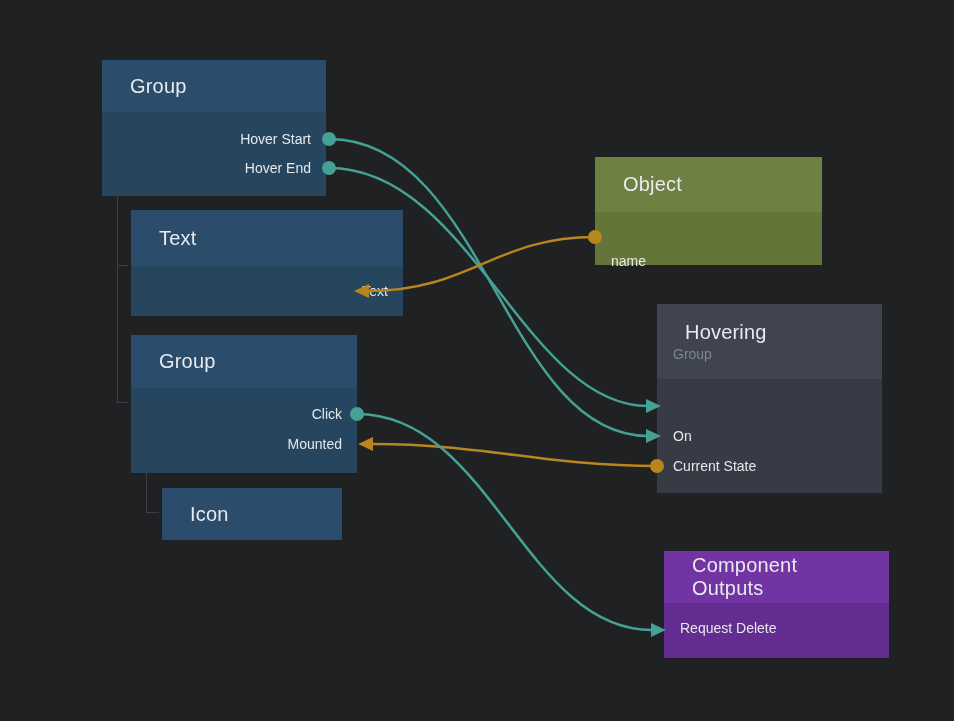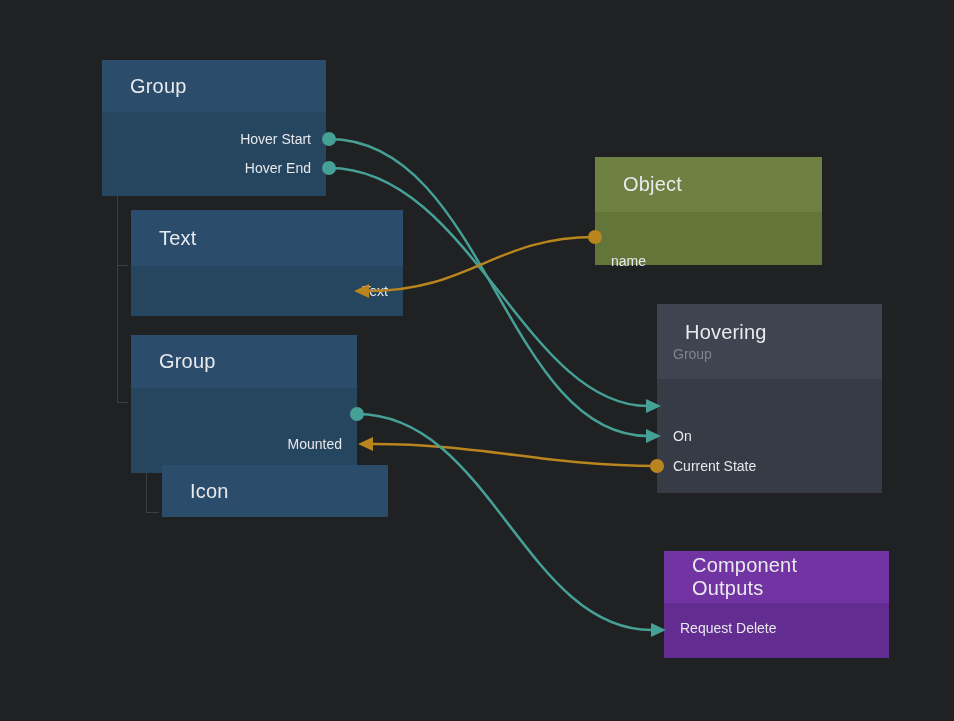--- a/index.html
+++ b/index.html
@@ -54,25 +54,26 @@
     <div class="node-body" style="top: 56px; height: 50px; background: rgb(38, 69, 95);">
       <div class="port-row port-right" style="top:11px;">Text</div>
     </div>
   </div>
 
   <div class="node" style="left:131px;top:335px;width:226px;height:138px;">
     <div class="node-header" style="height: 53px; background: rgb(43, 76, 107);">
       <div class="node-title">Group</div>
     </div>
     <div class="node-body" style="top: 53px; height: 85px; background: rgb(38, 69, 95);">
+      <div class="port-row port-right" style="top:12px;">Click</div>
       <div class="port-row port-right" style="top:42px;padding-left:24px;">Mounted</div>
     </div>
   </div>
 
-  <div class="node" style="left:162px;top:465px;width:226px;height:52px;">
+  <div class="node" style="left:162px;top:488px;width:180px;height:52px;">
     <div class="node-header" style="height: 52px; background: rgb(43, 76, 107);">
       <div class="node-title">Icon</div>
     </div>
   </div>
 
   <div class="node" style="left:595px;top:157px;width:227px;height:108px;border-radius:26px;">
     <div class="node-header" style="height: 55px; background: rgb(110, 129, 66);">
       <div class="node-title">Object</div>
     </div>
     <div class="node-body" style="top: 55px; height: 53px; background: rgb(100, 117, 57);">

